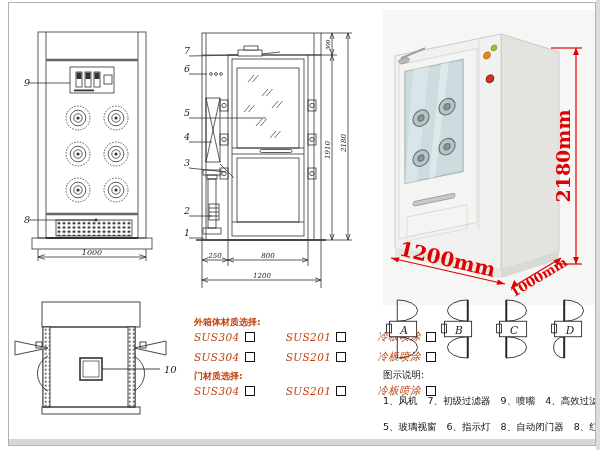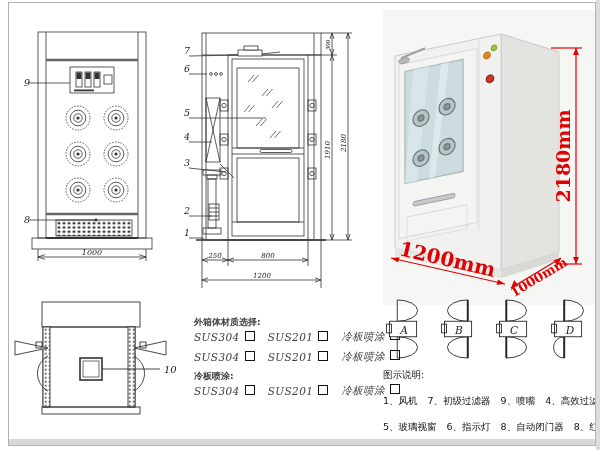--- a/index.html
+++ b/index.html
@@ -6,24 +6,24 @@
   #stage{position:relative;width:600px;height:450px;background:#fff;overflow:hidden;
          font-family:"DejaVu Sans",sans-serif;}
   .frame{position:absolute;left:8px;top:2px;right:4px;bottom:4px;border:1px solid #b2b2b2;}
   .bottom-band{position:absolute;left:9px;right:5px;bottom:5px;height:6px;background:#d7d7d7;}
   .right-band{position:absolute;right:0;top:0;bottom:0;width:4px;background:#dcdcdc;}
   .sec{position:absolute;}
   svg{display:block;}
   .dim{font-family:"DejaVu Serif",serif;font-style:italic;fill:#222;}
   .reddim{font-family:"DejaVu Serif",serif;font-weight:bold;fill:#e10000;}
   
-  #materials{left:194px;top:314px;width:190px;color:#404040;}
+  #materials{left:194px;top:314px;width:190px;color:#c2410c;}
   .mat-title{font-size:9px;font-weight:bold;margin:2px 0 1px;white-space:nowrap;}
   .mat-row{display:flex;align-items:center;margin:1px 0 6px;white-space:nowrap;}
-  .opt{display:flex;align-items:flex-start;margin-right:13px;
+  .opt{display:flex;align-items:center;margin-right:31px;
        font:italic 10.5px "DejaVu Serif",serif;letter-spacing:.4px;}
   .cb{display:inline-block;width:8px;height:8px;border:1.4px solid #111;margin-left:5px;background:#fff;}
   
   #options-legend{left:383px;top:298px;width:214px;color:#111;}
   #door-options{display:flex;gap:15px;margin:0 0 9px 2px;}
   .legend-title{font-size:9.5px;font-weight:normal;margin:2px 0 2px;}
   .legend-line{display:flex;gap:10px;font-size:9.5px;line-height:14px;white-space:nowrap;margin-top:12px;}
 </style>
 </head>
 <body>
@@ -321,21 +321,21 @@
         </span>
       <span class="opt">
           <span>SUS201</span>
           <span class="cb"></span>
         </span>
       <span class="opt">
           <span>冷板喷涂</span>
           <span class="cb"></span>
         </span>
     </div>
-    <div class="mat-title">冷板喷涂:</div>
+    <div class="mat-title">门材质选择:</div>
     <div class="mat-row">
       <span class="opt">
           <span>SUS304</span>
           <span class="cb"></span>
         </span>
       <span class="opt">
           <span>SUS201</span>
           <span class="cb"></span>
         </span>
       <span class="opt">

